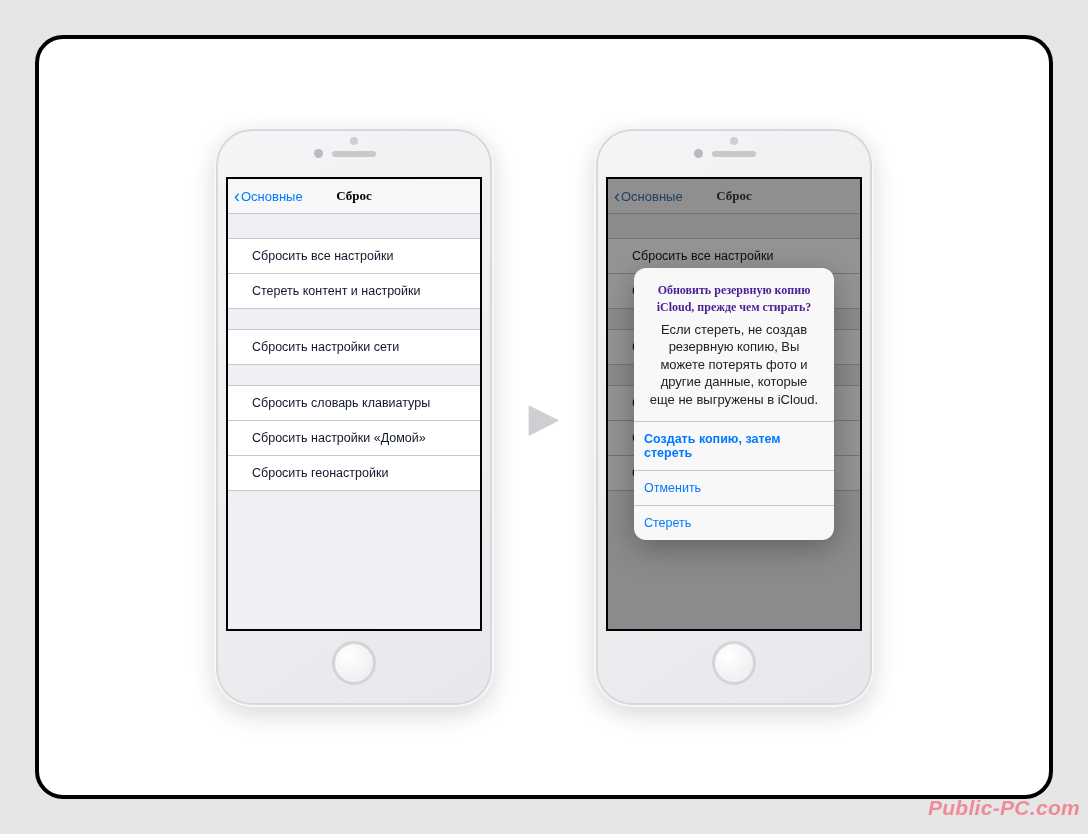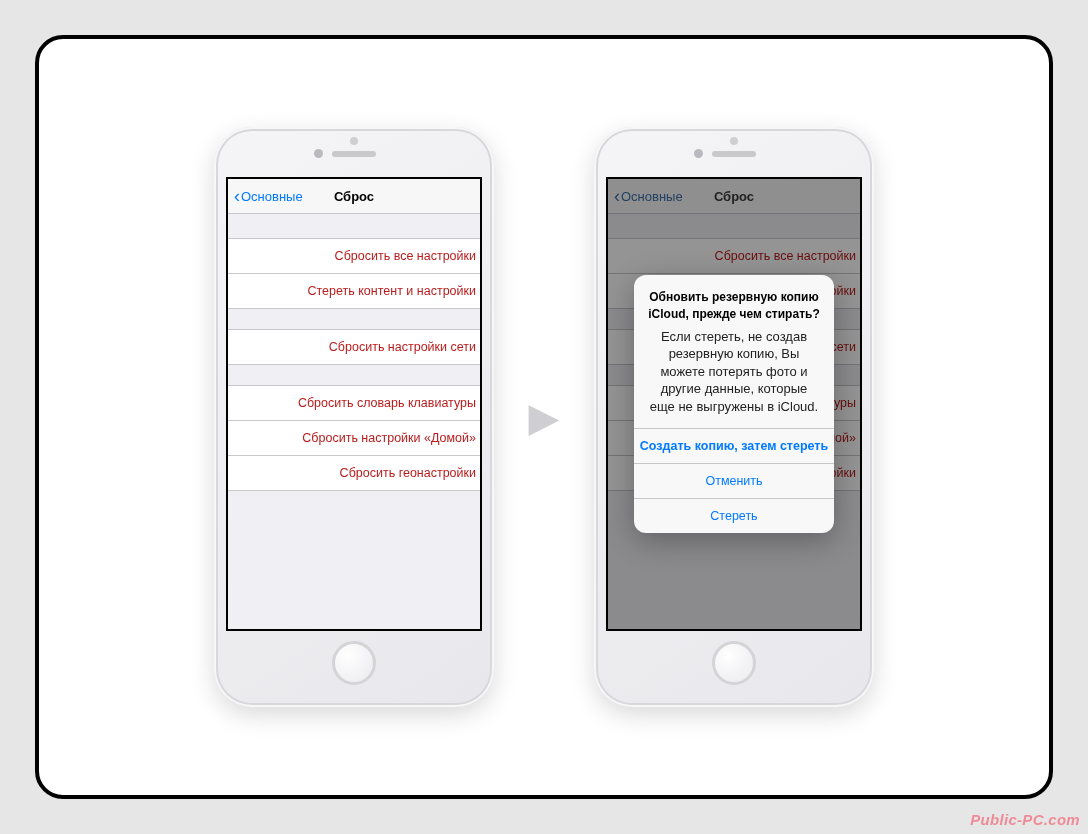--- a/index.html
+++ b/index.html
@@ -118,32 +118,32 @@
   .navbar .back .chev {
     font-size: 18px;
     line-height: 1;
     margin-right: 1px;
     font-weight: 300;
   }
   .navbar .title {
     margin: 4px auto;
     font-weight: 600;
     color: #000;
+    font-family: Liberation Serif, serif;
   }
   
   .spacer { height: 24px; }
   .cell {
     background: #ffffff;
     border-top: 1px solid #c8c7cc;
     border-bottom: 1px solid #c8c7cc;
-    padding: 10px 4px;
+    padding: 10px 24px;
     font-size: 12.5px;
-    color: #b91c1c;
+    color: #0f172a;
     margin-top: -1px; 
-    text-align: right;
   }
   .group .cell:first-child { margin-top: 0; }
   .group + .group { margin-top: 20px; }
   
   .dim {
     position: absolute;
     inset: 0;
     background: rgba(0,0,0,0.42);
     display: flex;
     align-items: center;
@@ -160,53 +160,53 @@
     box-shadow: 0 8px 30px rgba(0,0,0,0.3);
     font-size: 12px;
   }
   .alert .al-body {
     padding: 14px 14px 12px 14px;
     text-align: center;
   }
   .alert .al-title {
     font-weight: 600;
     font-size: 12px;
-    color: #000000;
+    color: #4c1d95;
     line-height: 1.35;
     margin-bottom: 6px;
+    font-family: Liberation Serif, serif;
   }
   .alert .al-msg {
     font-size: 13px;
     color: #222;
     line-height: 1.35;
   }
   .alert .al-btn {
     border-top: 1px solid #c8c7cc;
-    text-align: center;
-    padding: 10px 4px;
+    padding: 10px 10px;
     color: #007aff;
     font-size: 12.5px;
   }
   .alert .al-btn.bold { font-weight: 600; }
   
   .arrow {
     display: flex;
     align-items: center;
     justify-content: center;
     width: 40px;
     font-size: 40px;
     color: #cfcfd3;
   }
   
   .watermark {
     position: absolute;
     right: 8px;
-    bottom: 6px;
+    bottom: 14px;
     font-family: Arial, sans-serif;
-    font-size: 15px;
+    font-size: 21px;
     font-weight: bold;
     font-style: italic;
     color: rgba(255,0,30,0.4);
     letter-spacing: .3px;
   }
 </style>
 </head>
 <body>
 
 <div class="canvas">

